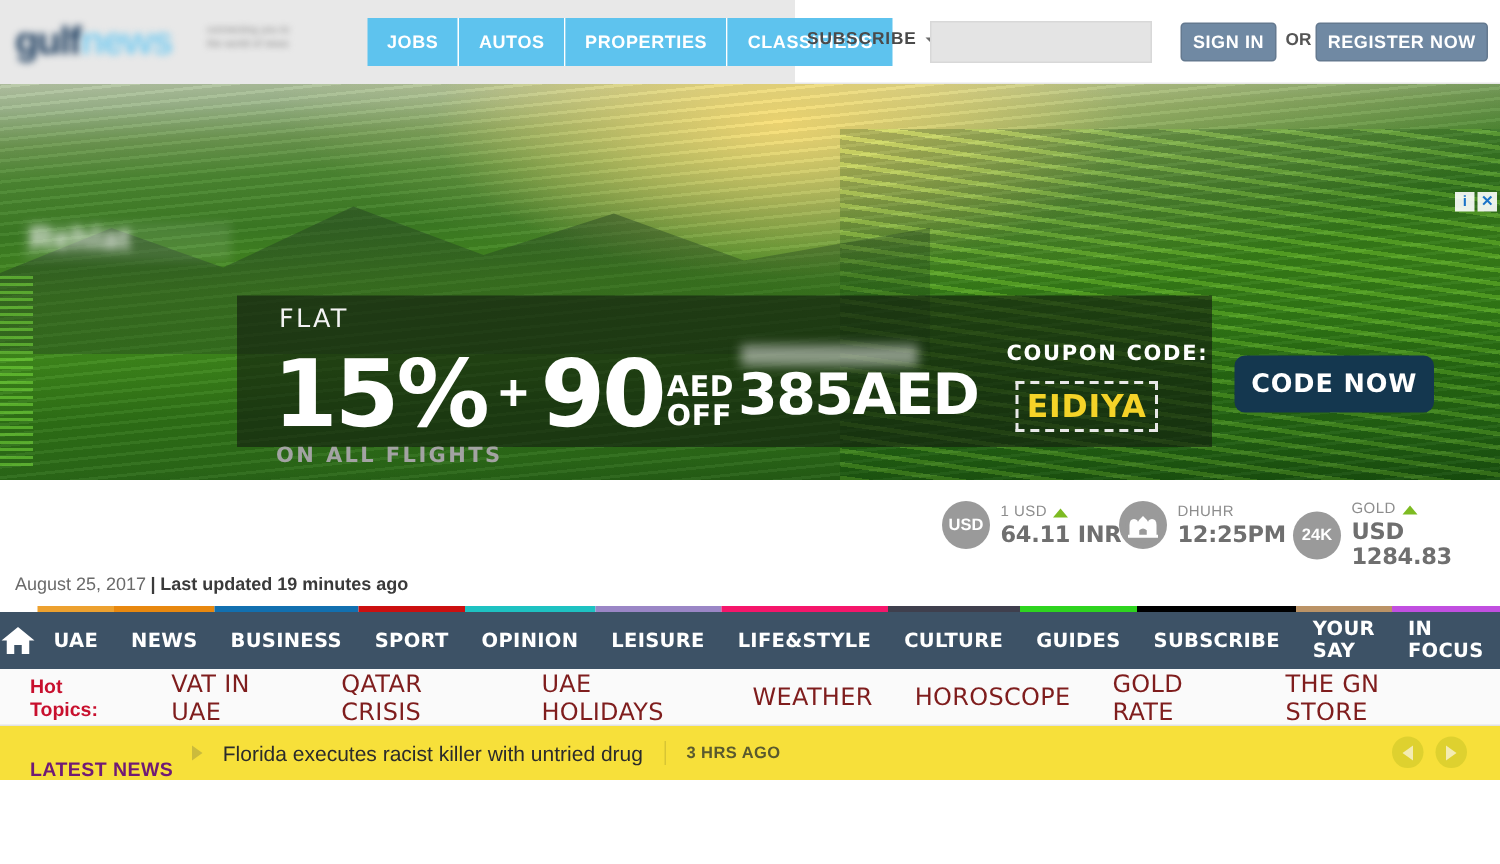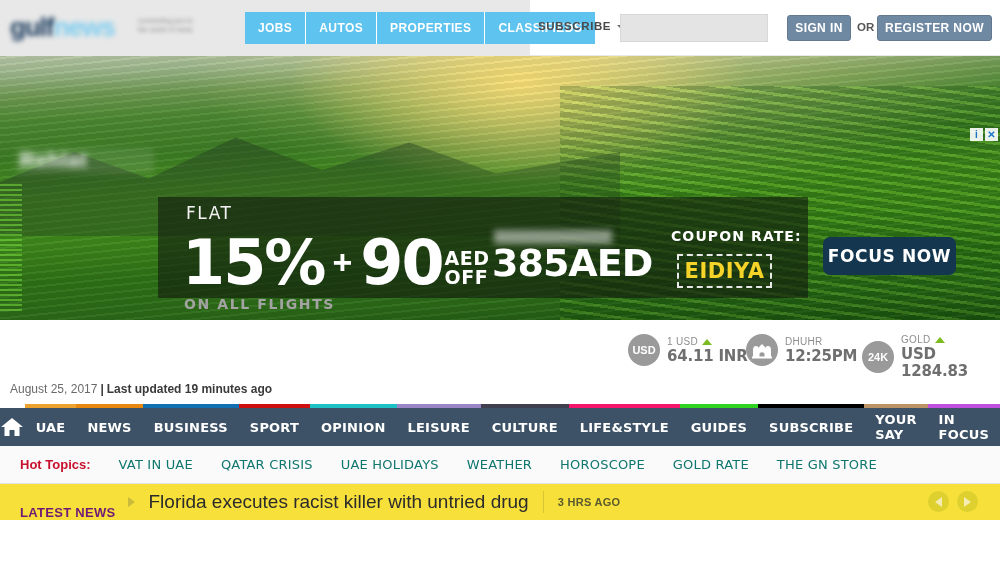--- a/index.html
+++ b/index.html
@@ -343,21 +343,21 @@
     background: #fafafa;
     border-bottom: 1px solid #e2e2e2;
     display: flex; align-items: center;
     padding-left: 20px;
   }
   .ht-label {
     color: #c8102e; font-size: 13px; font-weight: bold;
     margin-right: 28px;
   }
   .ht-item {
-    color: #0f766e; font-size: 13px;
+    color: #7f1d1d; font-size: 16px;
     margin-right: 28px;
     letter-spacing: 0.2px;
     cursor: pointer;
     font-family: "DejaVu Sans", sans-serif;
   }
 
   
   .latestnews {
     position: relative;
     width: 1000px; height: 36px;
@@ -372,21 +372,21 @@
     margin-top: 20px;
   }
   .ln-caret {
     width: 0; height: 0;
     border-top: 5px solid transparent;
     border-bottom: 5px solid transparent;
     border-left: 7px solid #cbbb3c;
     margin-right: 14px;
   }
   .ln-headline {
-    color: #2b2b2b; font-size: 19px;
+    color: #2b2b2b; font-size: 14px;
     cursor: pointer;
     padding-right: 14px;
     border-right: 1px solid #d8c534;
     margin-right: 14px;
   }
   .ln-time {
     color: #5a5a2e; font-size: 11px; font-weight: bold;
     letter-spacing: 0.3px;
   }
   .ln-controls {
@@ -472,26 +472,26 @@
     <span class="ad-aedoff">
       <span>AED</span>
       <span>OFF</span>
     </span>
   </div>
   <div class="ad-onall">ON  ALL FLIGHTS</div>
 
   <div class="ad-strike-blur"></div>
   <div class="ad-price">385AED</div>
 
-  <div class="ad-coupon-label">COUPON RATE:</div>
+  <div class="ad-coupon-label">COUPON CODE:</div>
   <div class="ad-coupon-box">
     <span class="ad-coupon-code">EIDIYA</span>
   </div>
 
-  <div class="ad-book-btn">FOCUS NOW</div>
+  <div class="ad-book-btn">CODE NOW</div>
 
   <div class="ad-choices">
     <span class="ad-choices-i">i</span>
     <span class="ad-choices-x">✕</span>
   </div>
 </div>
 
 <div class="ticker">
 
   <div class="ticker-item" id="ticker-usd">
@@ -564,26 +564,26 @@
     </div>
   <div class="nav-item">
       <span class="nav-topbar" style="background: rgb(30, 194, 194);"></span>
       <span>OPINION</span>
     </div>
   <div class="nav-item">
       <span class="nav-topbar" style="background: rgb(154, 134, 198);"></span>
       <span>LEISURE</span>
     </div>
   <div class="nav-item">
+      <span class="nav-topbar" style="background: rgb(245, 22, 107);"></span>
+      <span>LIFE&amp;STYLE</span>
+    </div>
+  <div class="nav-item">
       <span class="nav-topbar" style="background: rgb(63, 63, 77);"></span>
       <span>CULTURE</span>
-    </div>
-  <div class="nav-item">
-      <span class="nav-topbar" style="background: rgb(245, 22, 107);"></span>
-      <span>LIFE&amp;STYLE</span>
     </div>
   <div class="nav-item">
       <span class="nav-topbar" style="background: rgb(46, 212, 31);"></span>
       <span>GUIDES</span>
     </div>
   <div class="nav-item">
       <span class="nav-topbar" style="background: rgb(0, 0, 0);"></span>
       <span>SUBSCRIBE</span>
     </div>
   <div class="nav-item">

